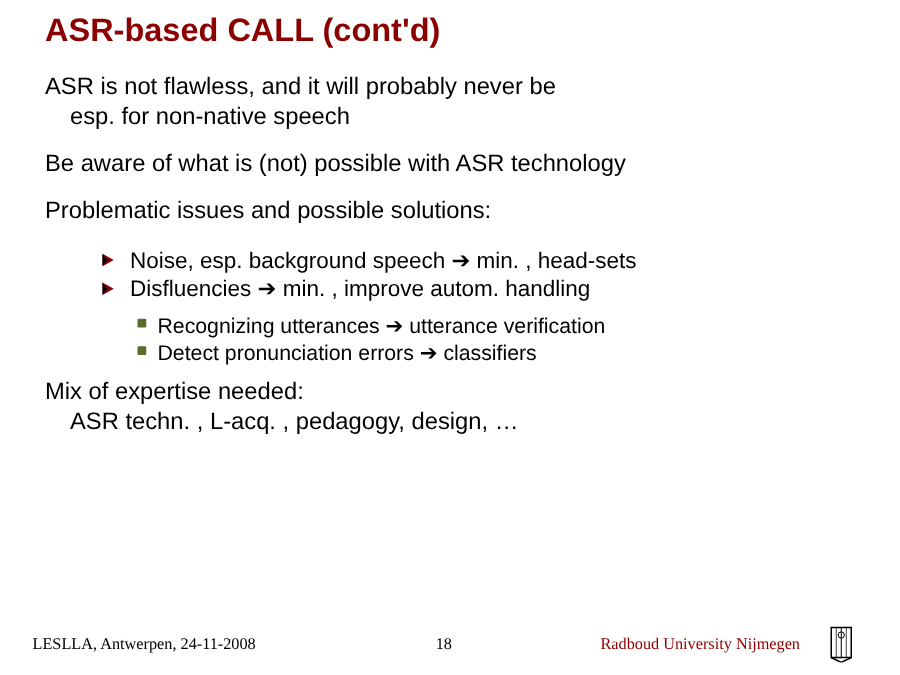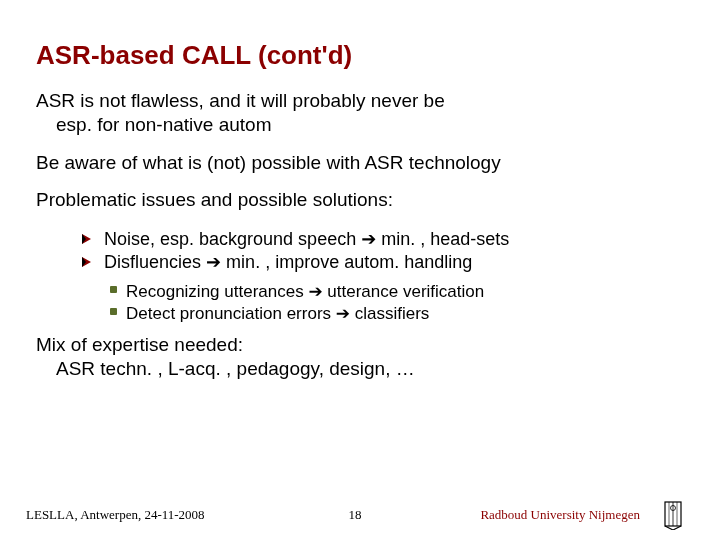--- a/index.html
+++ b/index.html
@@ -7,21 +7,21 @@
     padding: 0;
     width: 720px;
     height: 540px;
     font-family: Arial, Helvetica, sans-serif;
     background: #ffffff;
     color: #000000;
     position: relative;
     overflow: hidden;
   }
   .slide {
-    padding: 40px 36px 0 36px;
+    padding: 9px 36px 0 36px;
     box-sizing: border-box;
     height: 100%;
     position: relative;
   }
   .title {
     color: #8b0000;
     font-size: 26px;
     font-weight: bold;
     margin: 0 0 18px 0;
   }
@@ -120,21 +120,21 @@
 </style>
 </head>
 <body>
 
 <div class="slide">
 
   <h1 class="title">ASR-based CALL (cont'd)</h1>
 
   <div class="body-text">
     <span>ASR is not flawless, and it will probably never be</span><br>
-    <span class="indent1" style="display:inline-block">esp. for non-native autom</span>
+    <span class="indent1" style="display:inline-block">esp. for non-native speech</span>
   </div>
 
   <div class="body-text">Be aware of what is (not) possible with ASR technology</div>
 
   <div class="body-text" style="margin-bottom:16px">Problematic issues and possible solutions:</div>
 
   <ul class="bullet-list">
     <li>Noise, esp. background speech ➔ min. , head-sets</li>
     <li>Disfluencies ➔ min. , improve autom. handling</li>
   </ul>

